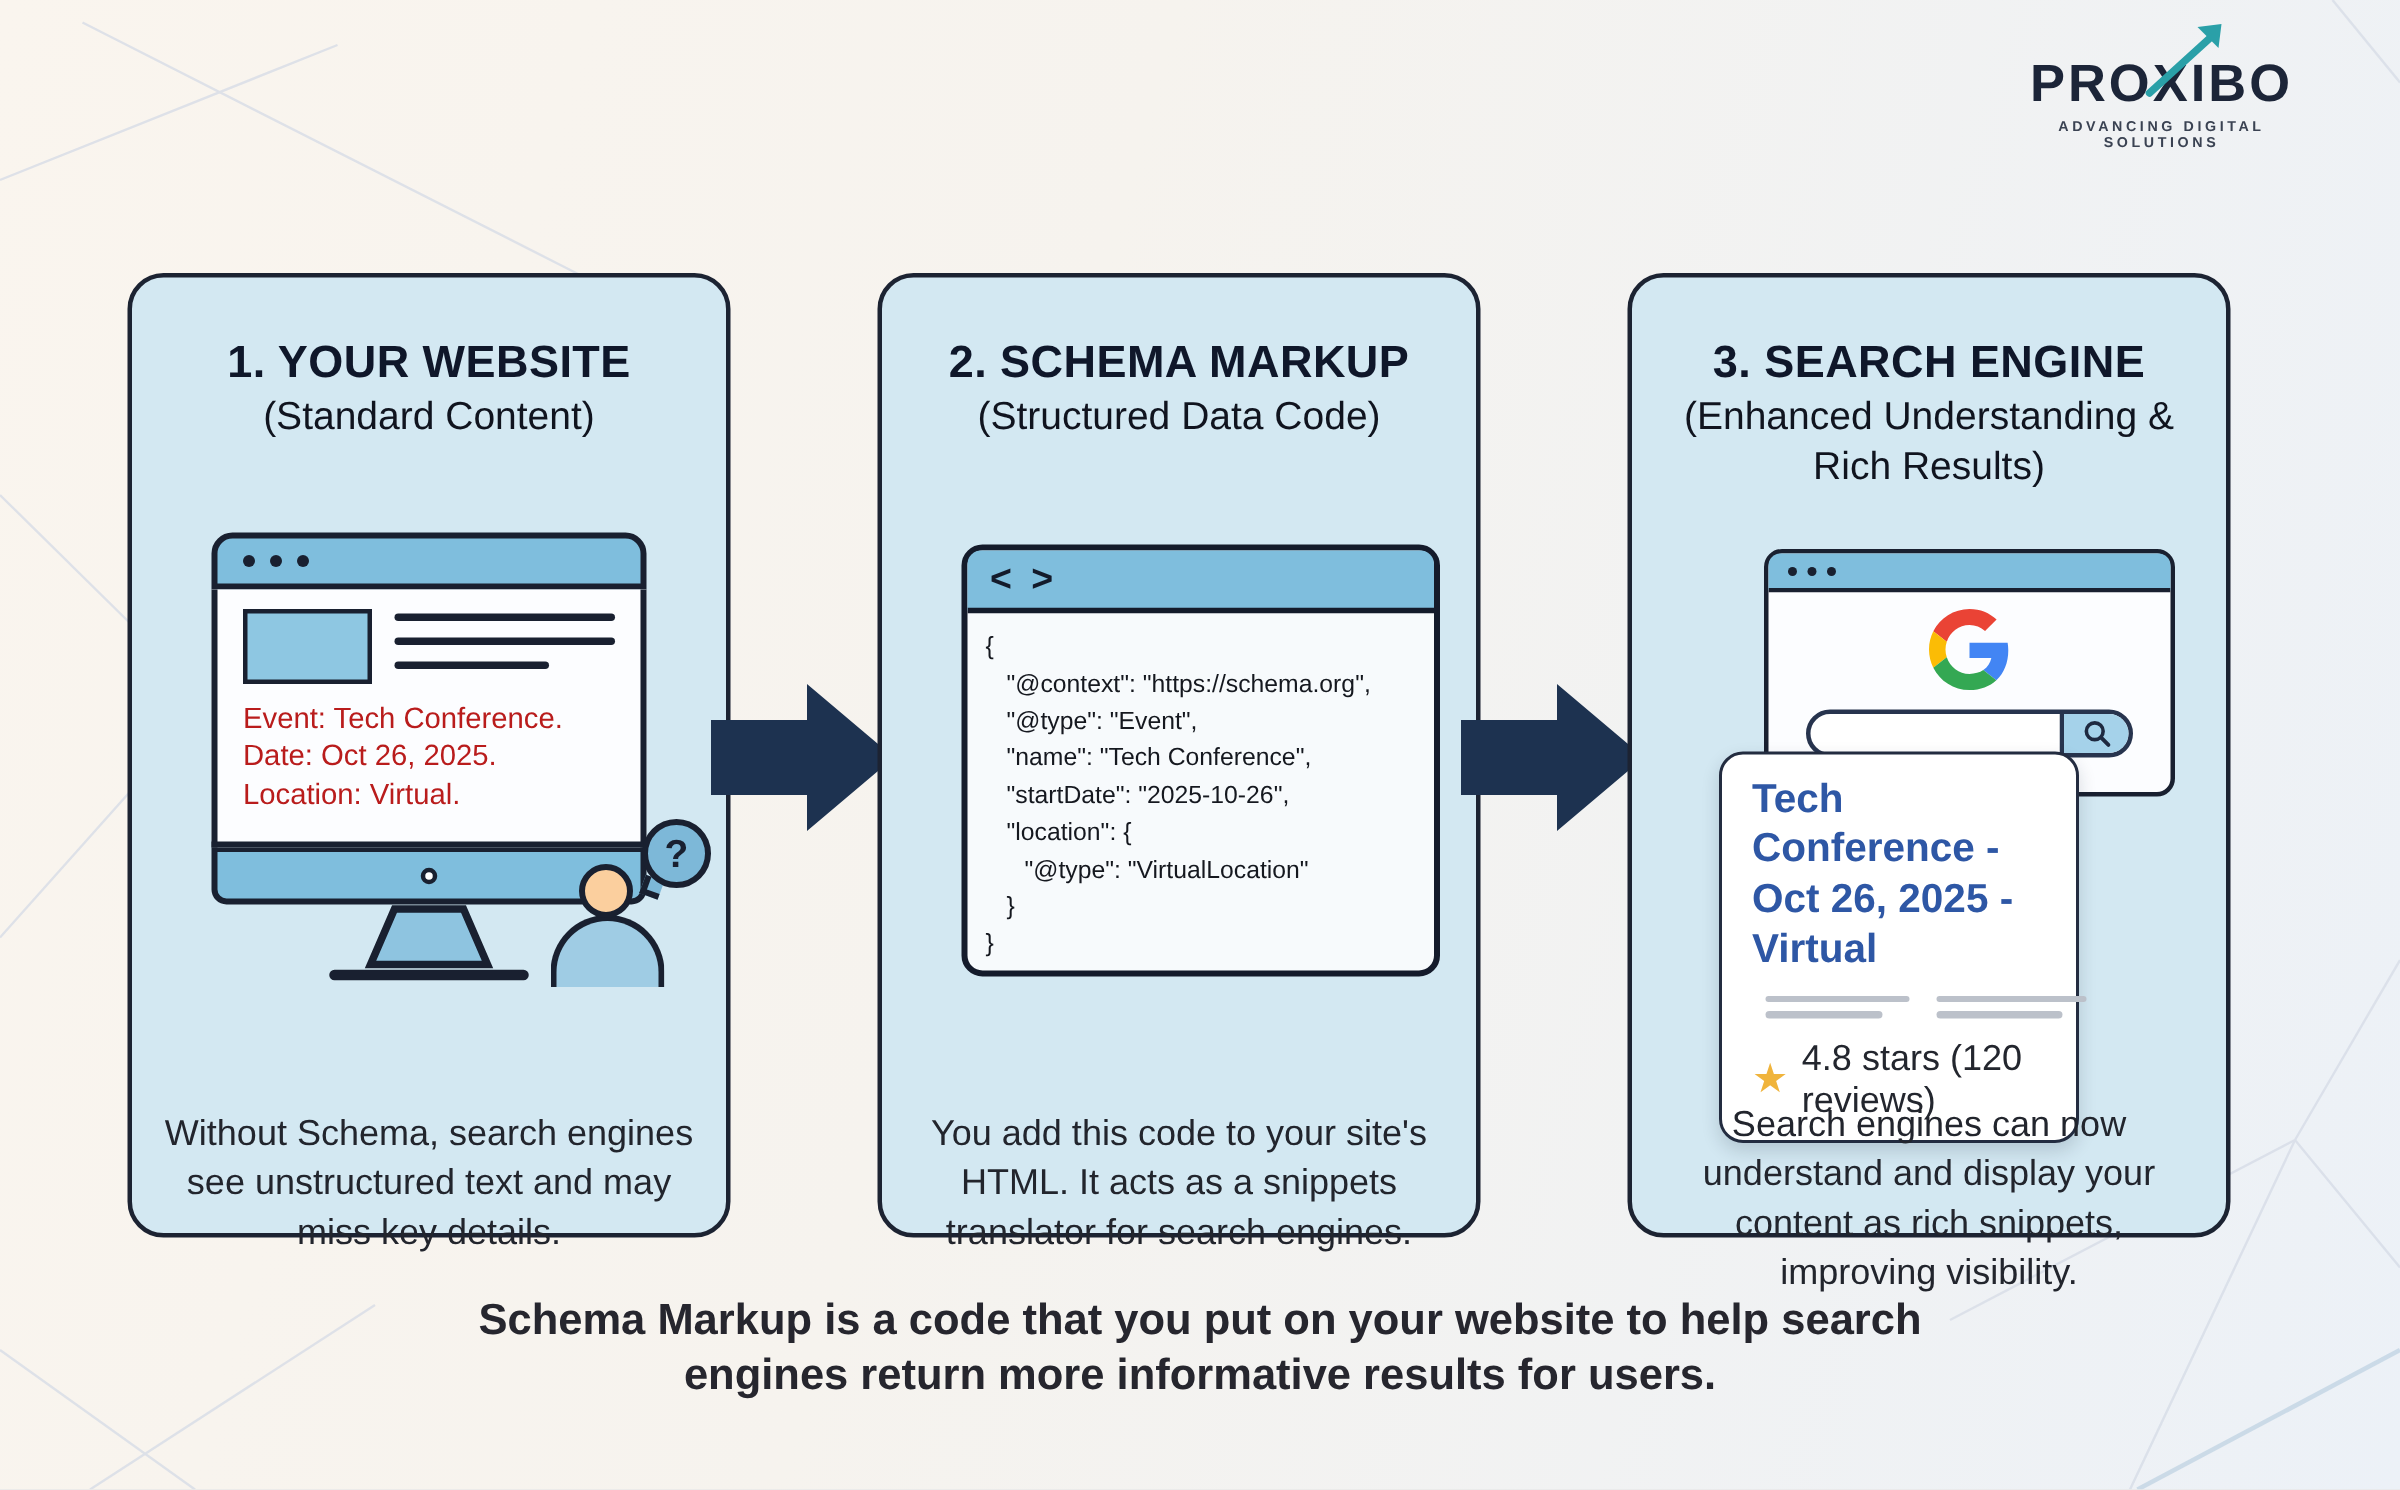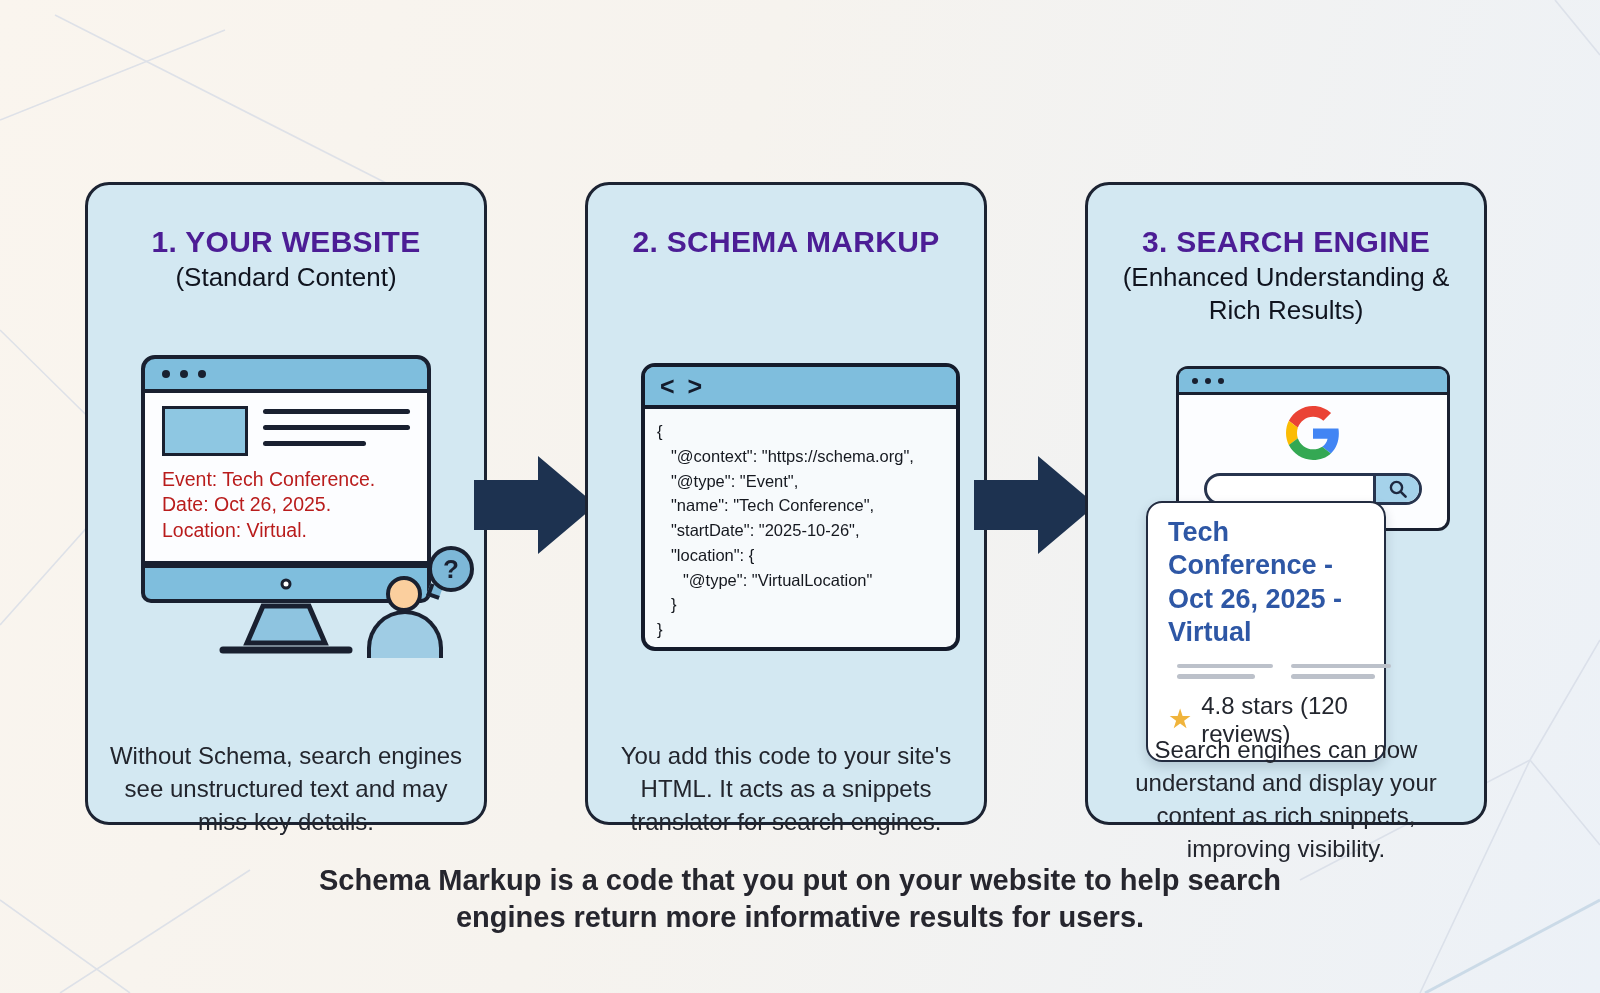--- a/index.html
+++ b/index.html
@@ -14,21 +14,21 @@
   .logo { position:absolute; top:36px; right:64px; width:190px; text-align:center; }
   .logo-wordmark { position:relative; display:inline-block; font-size:35px; font-weight:800;
     letter-spacing:2px; color:#1c2538; }
   .logo-arrow-svg { position:absolute; top:-26px; right:34px; }
   .logo-tagline { margin-top:3px; font-size:9.5px; font-weight:600; letter-spacing:2.4px; color:#3a4252; }
 
   
   .panel { position:absolute; top:182px; width:402px; height:643px; background:#d3e8f2;
     border:3px solid #1c2332; border-radius:24px; }
   .panel-1 { left:85px; } .panel-2 { left:585px; } .panel-3 { left:1085px; }
-  .panel-title { margin-top:40px; text-align:center; font-size:30px; font-weight:800; color:#4c1d95; letter-spacing:0.3px; }
+  .panel-title { margin-top:40px; text-align:center; font-size:30px; font-weight:800; color:#0f172a; letter-spacing:0.3px; }
   .panel-subtitle { text-align:center; font-size:26px; font-weight:500; color:#10141f; line-height:1.25; padding:2px 34px 0; }
   .panel-desc { position:absolute; left:0; right:0; top:514px; padding:0 20px; text-align:center;
     font-size:24px; font-weight:500; line-height:1.38; color:#22252d;margin-top:40px; }
   .panel-3 .panel-desc { top:508px; }
 
   
   .illu1 { position:absolute; left:48px; top:168px; width:310px; height:320px; }
   .monitor { position:absolute; left:5px; top:2px; width:290px; }
   .m-top { height:38px; background:#7fbedd; border:4px solid #192030; border-radius:14px 14px 0 0;
     display:flex; align-items:center; gap:10px; padding-left:17px; }
@@ -111,20 +111,30 @@
       <path d="M1530,760 L1600,640"></path>
         <path d="M1530,760 L1600,845"></path>
       <path d="M1530,760 L1420,993"></path>
         <path d="M1530,760 L1300,880"></path>
       <path d="M1555,0 L1600,55"></path>
     </g>
     <path d="M1425,993 L1600,900" stroke="#c2d5e4" stroke-width="3" opacity="0.8" fill="none"></path>
   </svg>
 
 
+  <div class="logo">
+    <div class="logo-wordmark">
+      <span>PROXIBO</span>
+      <svg class="logo-arrow-svg" width="70" height="58" viewBox="0 0 70 58">
+        <path d="M8,52 L52,12" stroke="#2aa0a8" stroke-width="5" fill="none" stroke-linecap="round"></path>
+        <path d="M40,8 L56,6 L54,22 Z" fill="#2aa0a8"></path>
+      </svg>
+    </div>
+    <div class="logo-tagline">ADVANCING DIGITAL SOLUTIONS</div>
+  </div>
 
   <div class="panel panel-1">
     <div class="panel-title">1. YOUR WEBSITE</div>
     <div class="panel-subtitle">(Standard Content)</div>
     <div class="illu1">
       <div class="monitor">
         <div class="m-top">
           <span class="dot"></span>
           <span class="dot"></span>
           <span class="dot"></span>
@@ -161,20 +171,21 @@
     </div>
     <div class="panel-desc">Without Schema, search engines see unstructured text and may miss key details.</div>
   </div>
 
   <svg class="flow-arrow arrow-1" width="126" height="106" viewBox="0 0 126 106">
     <polygon points="0,28 64,28 64,4 122,53 64,102 64,78 0,78" fill="#1d3250"></polygon>
   </svg>
 
   <div class="panel panel-2">
     <div class="panel-title">2. SCHEMA MARKUP</div>
+    <div class="panel-subtitle">(Structured Data Code)</div>
     <div class="codewin">
       <div class="cw-top">
         <span>&lt; &gt;</span>
       </div>
       <div class="cw-body">
         <span class="cl i0">{</span>
         <span class="cl i1">"@context": "https://schema.org",</span>
         <span class="cl i1">"@type": "Event",</span>
         <span class="cl i1">"name": "Tech Conference",</span>
         <span class="cl i1">"startDate": "2025-10-26",</span>

